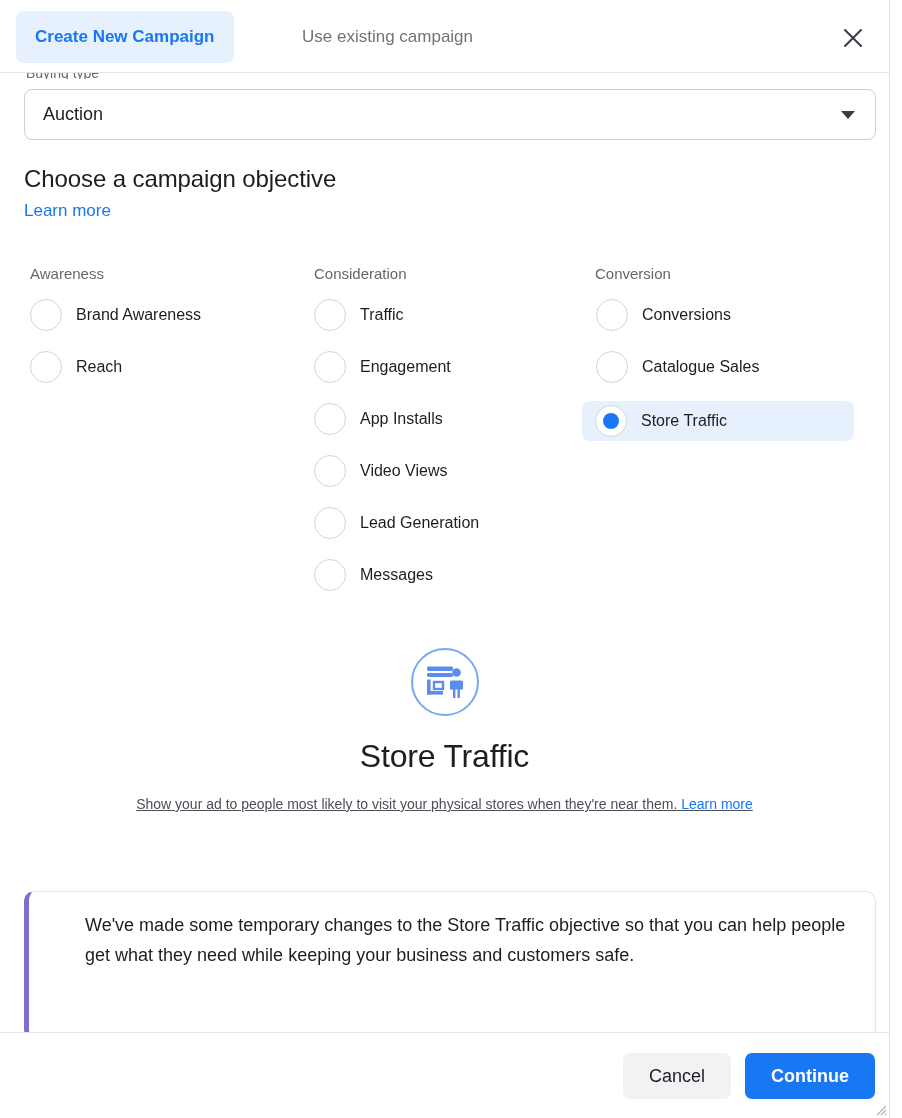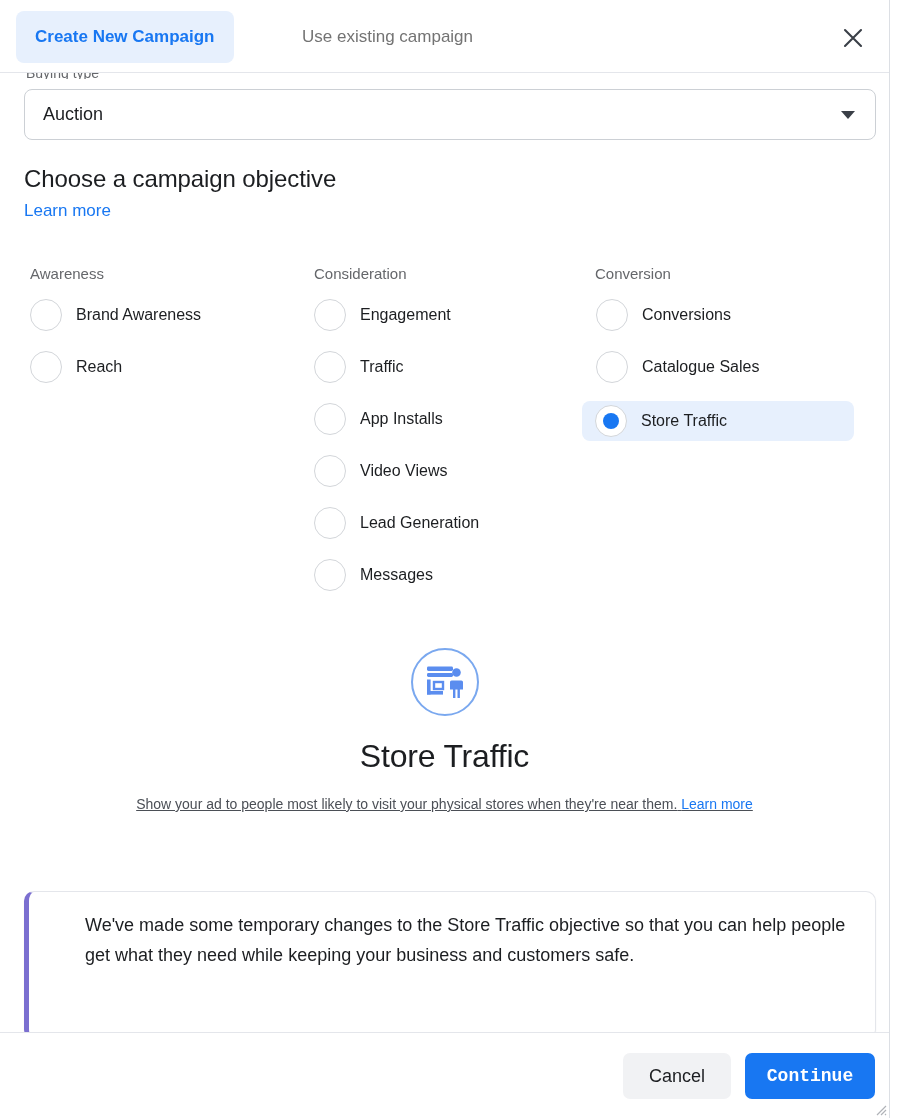--- a/index.html
+++ b/index.html
@@ -335,21 +335,20 @@
     width: 108px;
     background: #f1f2f4;
     color: #1c1e21;
   }
   .btn-continue {
     right: 14px;
     width: 130px;
     background: #1877f2;
     color: #ffffff;
     font-weight: bold;
-    font-family: Liberation Mono, monospace;
   }
   .resize-grip {
     position: absolute;
     right: 2px;
     bottom: 2px;
     width: 12px;
     height: 12px;
   }
 </style>
 </head>
@@ -392,25 +391,25 @@
           <div class="radio-row">
             <span class="radio-dot"></span>
             <span class="radio-label">Reach</span>
           </div>
         </div>
 
         <div class="col col-1">
           <div class="col-head">Consideration</div>
           <div class="radio-row">
             <span class="radio-dot"></span>
+            <span class="radio-label">Traffic</span>
+          </div>
+          <div class="radio-row">
+            <span class="radio-dot"></span>
             <span class="radio-label">Engagement</span>
-          </div>
-          <div class="radio-row">
-            <span class="radio-dot"></span>
-            <span class="radio-label">Traffic</span>
           </div>
           <div class="radio-row">
             <span class="radio-dot"></span>
             <span class="radio-label">App Installs</span>
           </div>
           <div class="radio-row">
             <span class="radio-dot"></span>
             <span class="radio-label">Video Views</span>
           </div>
           <div class="radio-row">

